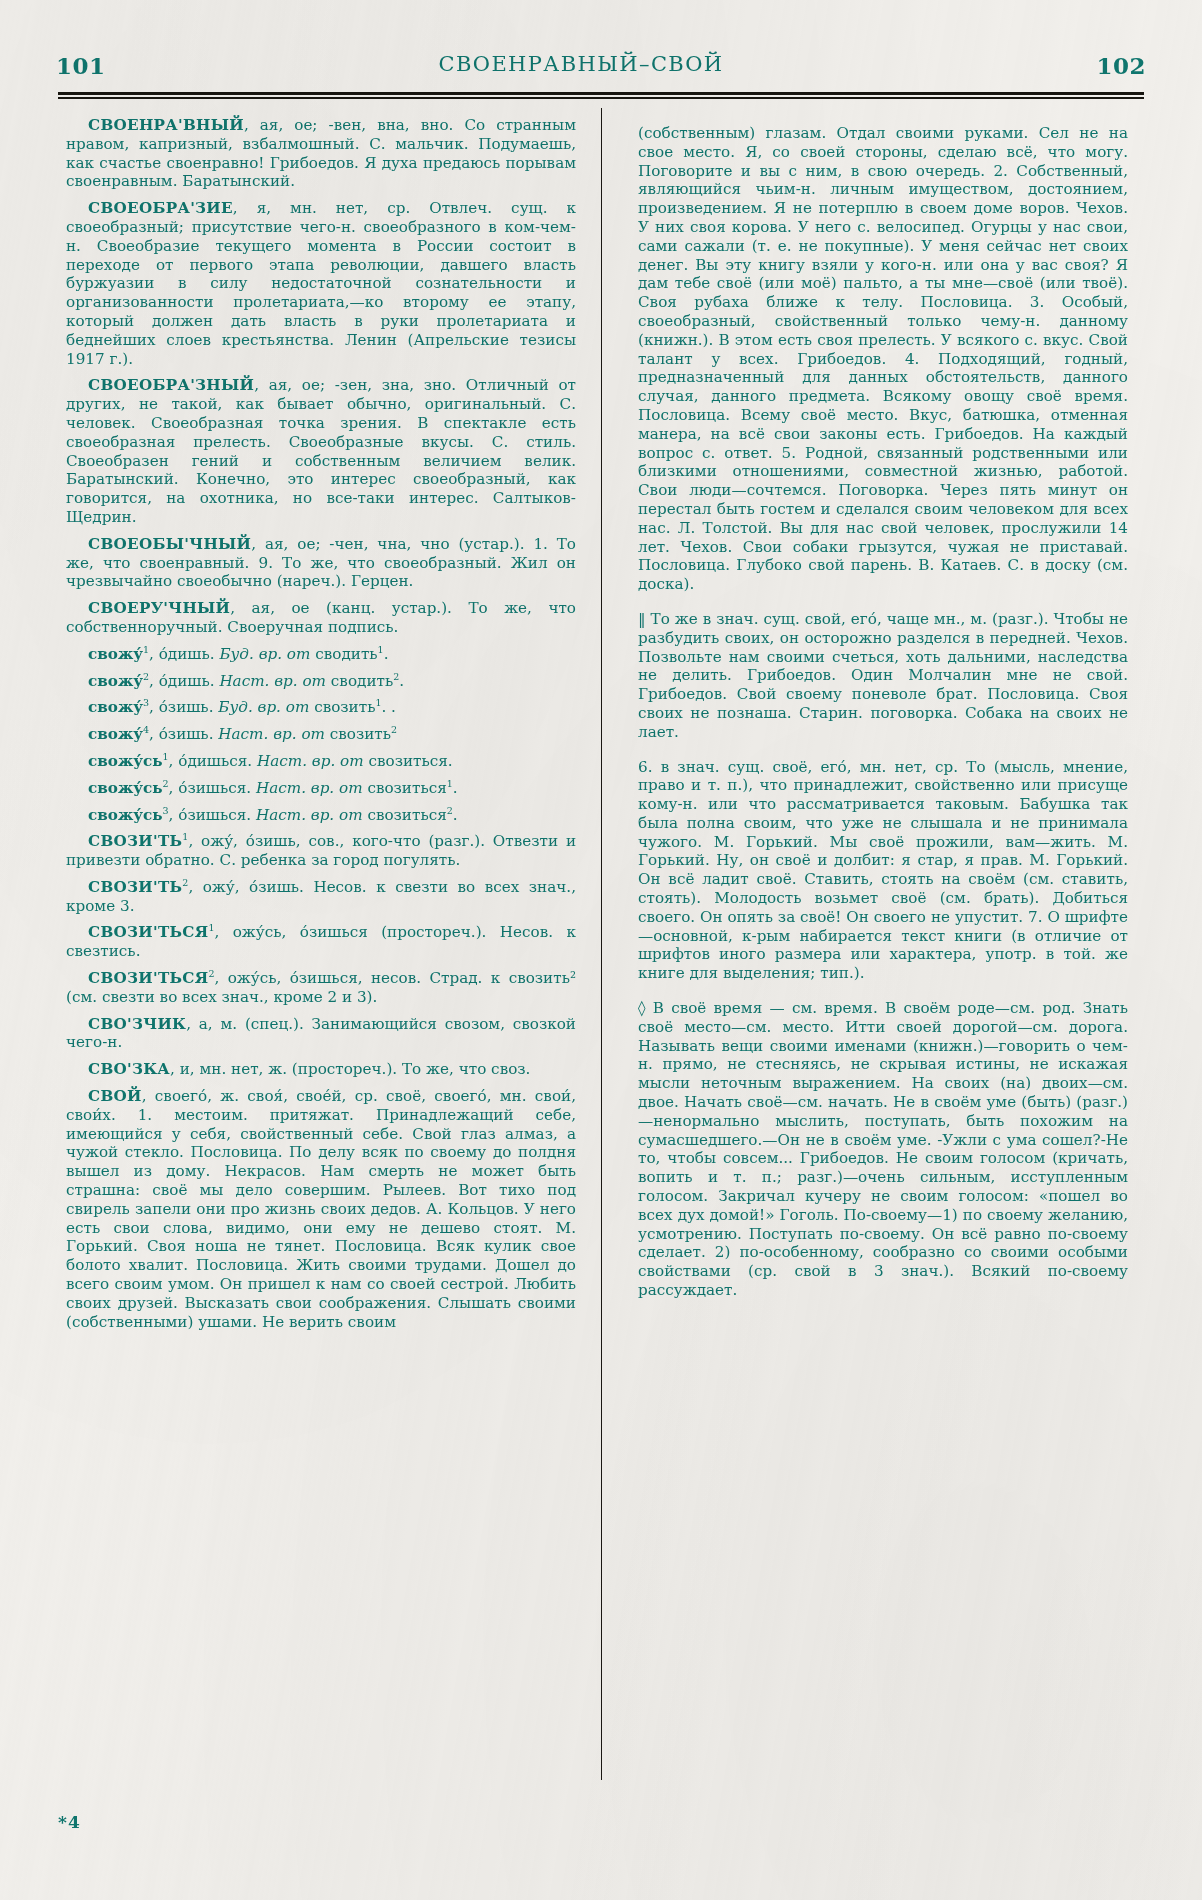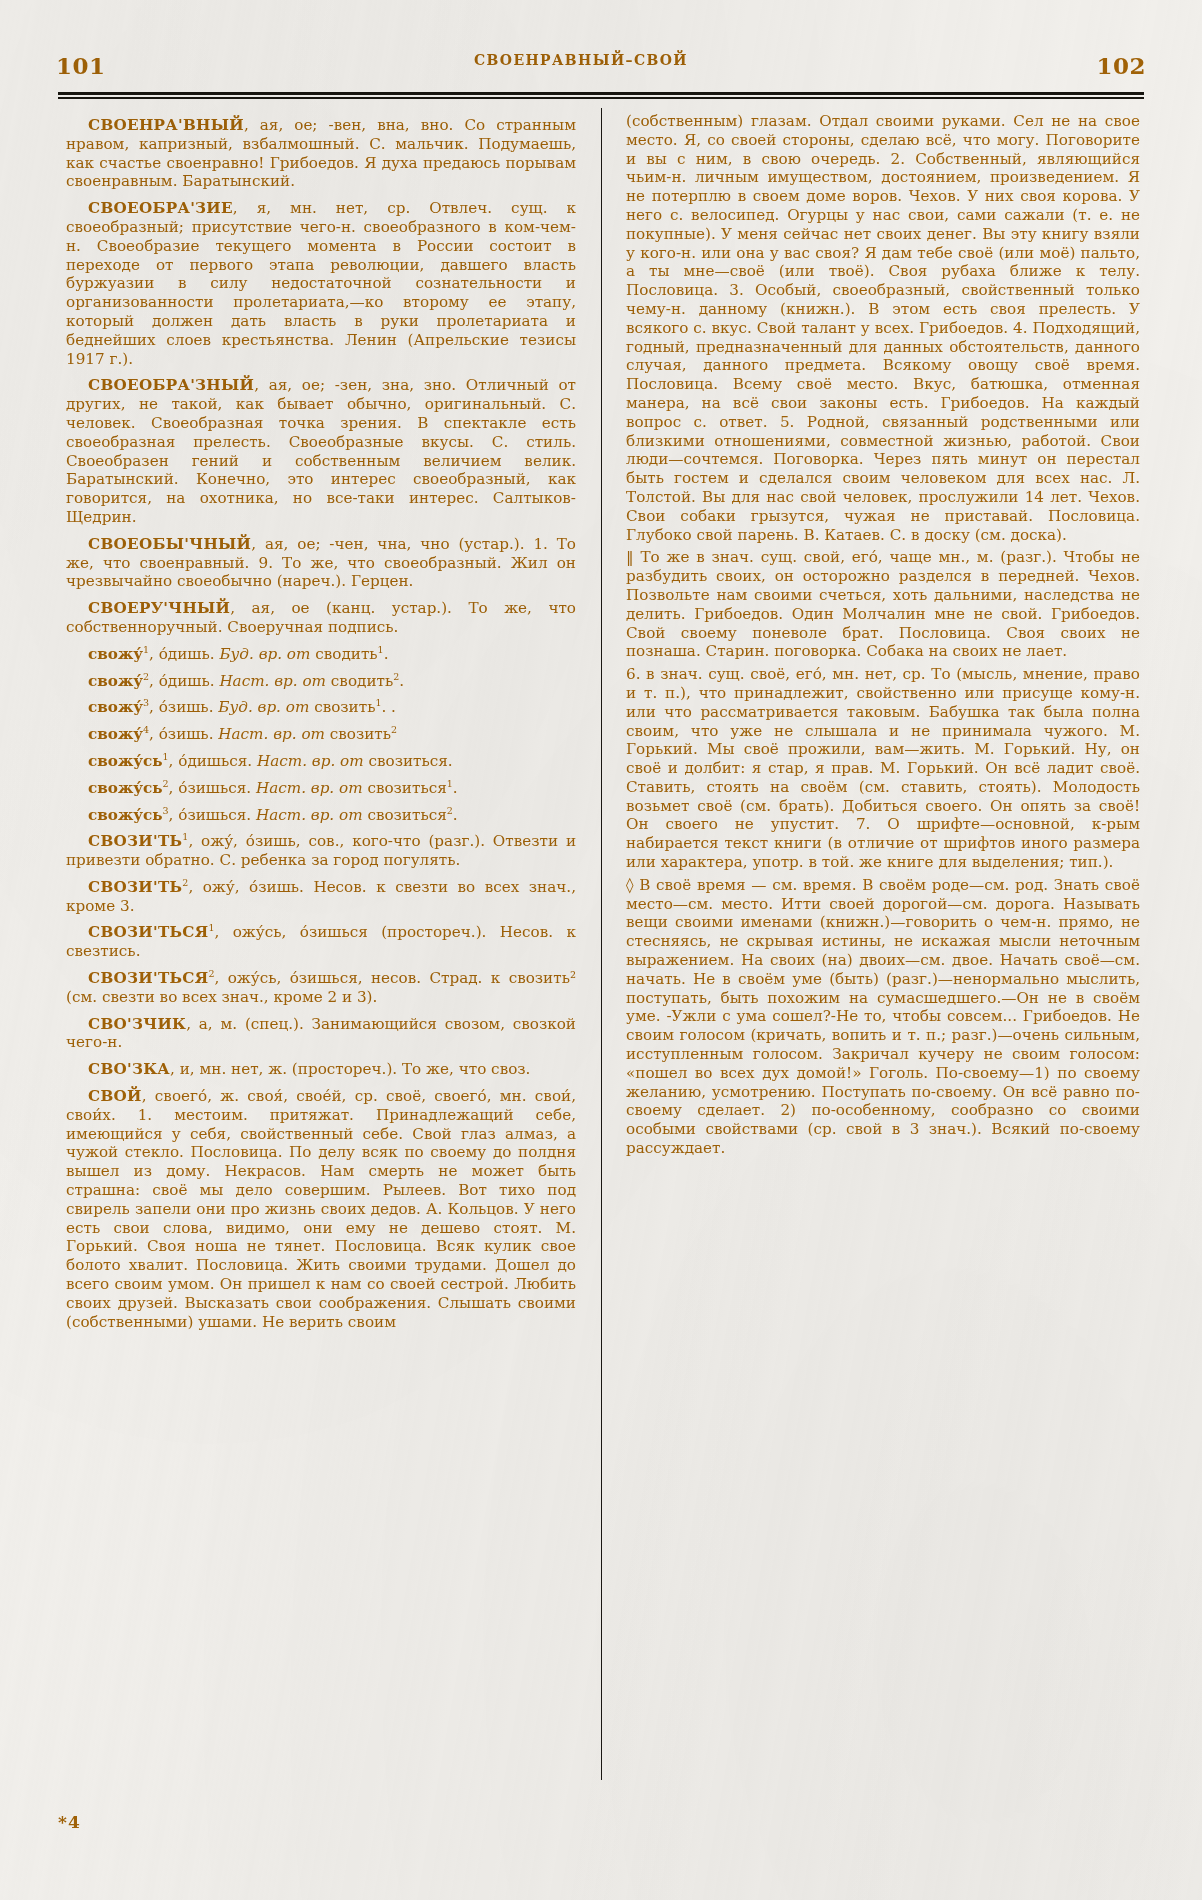--- a/index.html
+++ b/index.html
@@ -10,21 +10,21 @@
   }
   .page {
     position: relative;
     width: 1202px;
     height: 1900px;
     margin: 0 auto;
     background: #f2f0ec;
     box-sizing: border-box;
     overflow: hidden;
     font-family: "DejaVu Serif", "Liberation Serif", serif;
-    color: #a16207;
+    color: #0f766e;
   }
   
   .paper-grain {
     position: absolute;
     inset: 0;
     pointer-events: none;
     background:
       radial-gradient(ellipse at 15% 12%, rgba(0,0,0,0.035), rgba(0,0,0,0) 55%),
       radial-gradient(ellipse at 85% 88%, rgba(0,0,0,0.04), rgba(0,0,0,0) 60%),
       linear-gradient(100deg, rgba(255,255,255,0.5), rgba(0,0,0,0.02) 40%, rgba(255,255,255,0.35));
@@ -45,22 +45,22 @@
   }
   .folio {
     font-weight: bold;
     font-size: 23px;
     letter-spacing: .5px;
   }
   .head-title {
     position: absolute;
     left: 0; right: 0;
     text-align: center;
-    font-weight: bold;
-    font-size: 14px;
+    font-weight: normal;
+    font-size: 21px;
     letter-spacing: 1.4px;
   }
   .head-title-inner { margin-left: -40px; }
 
   .rule-double {
     position: absolute;
     top: 92px;
     left: 58px;
     right: 58px;
     height: 6px;
@@ -108,21 +108,21 @@
     font-weight: bold;
     letter-spacing: .3px;
   }
   i, .it { font-style: italic; }
   b, .bd { font-weight: bold; }
   sup {
     font-size: 9.5px;
     vertical-align: super;
     line-height: 0;
   }
-  .para { margin: 4px; text-indent: 22px; }
+  .para { margin: 16px; text-indent: 22px; }
   .flat { text-indent: 0; }
 
   .colophon {
     position: absolute;
     left: 58px;
     bottom: 68px;
     font-size: 17px;
     font-weight: bold;
     letter-spacing: 1px;
   }

